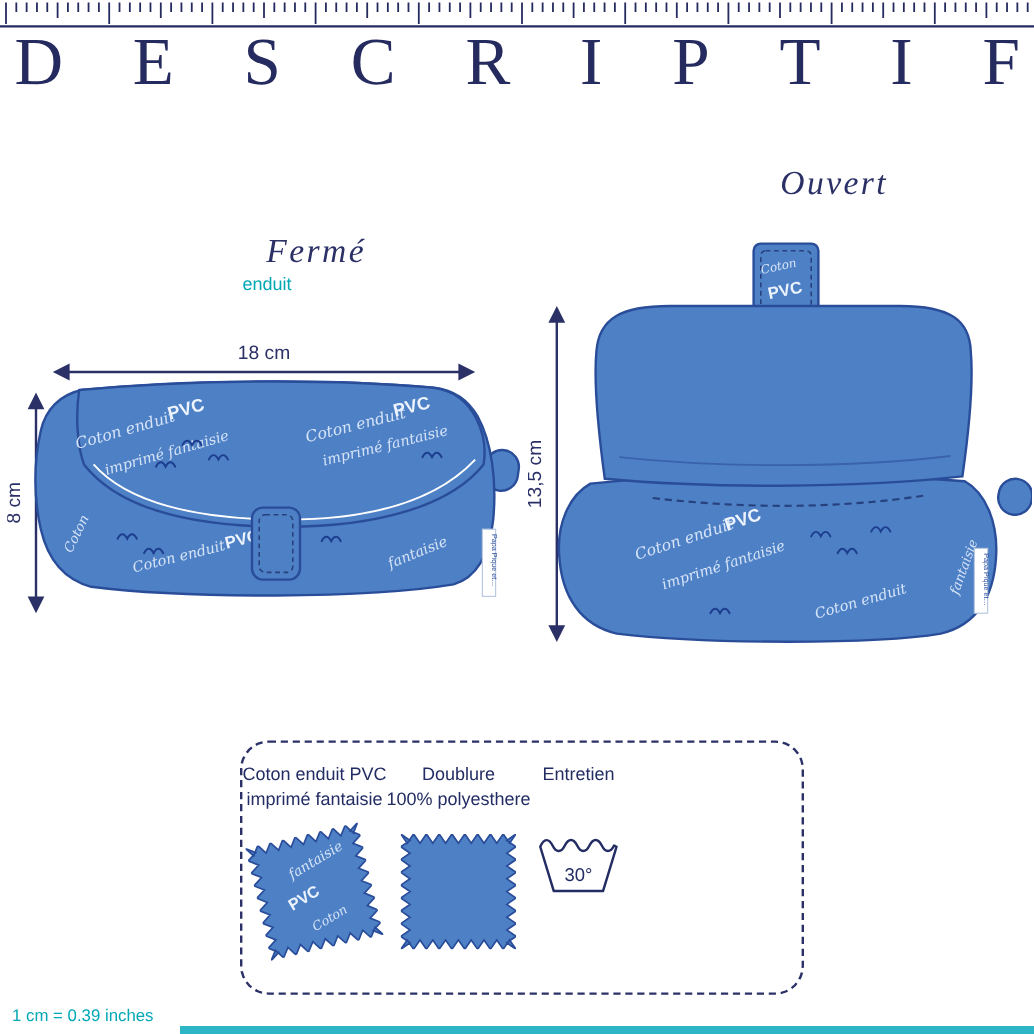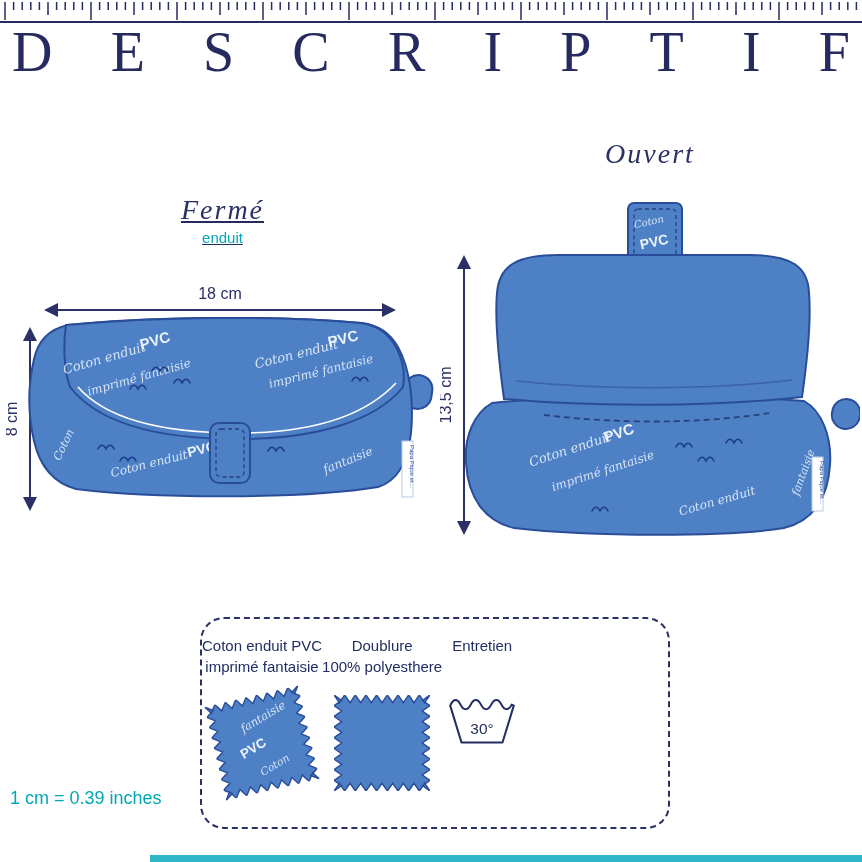--- a/index.html
+++ b/index.html
@@ -8,24 +8,24 @@
 
   
   .ruler{position:absolute;left:0;top:0;}
 
   
   .title{position:absolute;top:24px;left:0;right:0;display:flex;justify-content:space-between;
          padding:0 12px;font-family:"Liberation Serif",serif;font-size:56px;line-height:1;
          color:#262b5f;}
 
   .state-label{position:absolute;text-align:center;}
-  #label-closed{left:140px;top:194px;width:165px;text-decoration:underline;}
+  #label-closed{left:140px;top:194px;width:165px;}
   #label-open{left:560px;top:138px;width:180px;}
   .script-label{font-family:"Liberation Serif",serif;font-style:italic;font-size:28px;
-                letter-spacing:2px;color:#2b3166;}
+                letter-spacing:2px;color:#2b3166;text-align:right;}
   .sub-label{font-size:15px;color:#00a7b5;margin-top:3px;}
 
   .closed-svg{position:absolute;left:6px;top:283px;}
   .open-svg{position:absolute;left:440px;top:195px;}
 
   svg text{font-family:"Liberation Sans",sans-serif;}
   .dim-label{font-size:16px;fill:#2b3166;}
   .fabric{fill:#4e80c6;stroke:#2a4d9a;stroke-width:2;}
   .pat-script{font-family:"DejaVu Serif",serif;font-style:italic;fill:#d5e3f7;}
   .pat-bold{font-weight:bold;fill:#ecf3fd;}
@@ -39,21 +39,21 @@
 
   
   .materials{position:absolute;left:200px;top:617px;width:470px;height:212px;
              border:2px dashed #2b3166;border-radius:24px;box-sizing:border-box;
              display:flex;justify-content:flex-start;padding-top:16px;}
   .mat-col{text-align:center;font-size:15px;color:#232d63;line-height:1.4;}
   .swatch{display:block;margin:18px auto 0;width:96px;height:96px;}
   .swatch.tilt{transform:rotate(-13deg);}
   .wash{display:block;margin:34px auto 0;}
 
-  .footer-note{position:absolute;left:10px;top:788px;font-size:18px;color:#00a7b5;}
+  .footer-note{position:absolute;left:10px;top:838px;font-size:14px;color:#00a7b5;}
   .accent-bar{position:absolute;left:150px;top:855px;right:0;height:7px;background:#2cb6c6;}
 </style>
 </head>
 <body>
 
 <div class="page">
 
   <svg class="ruler" width="862" height="26">
     <g id="ruler-ticks" stroke="#262b5f" stroke-width="1.5">
         <line x1="5" x2="5" y1="2" y2="20"></line>

